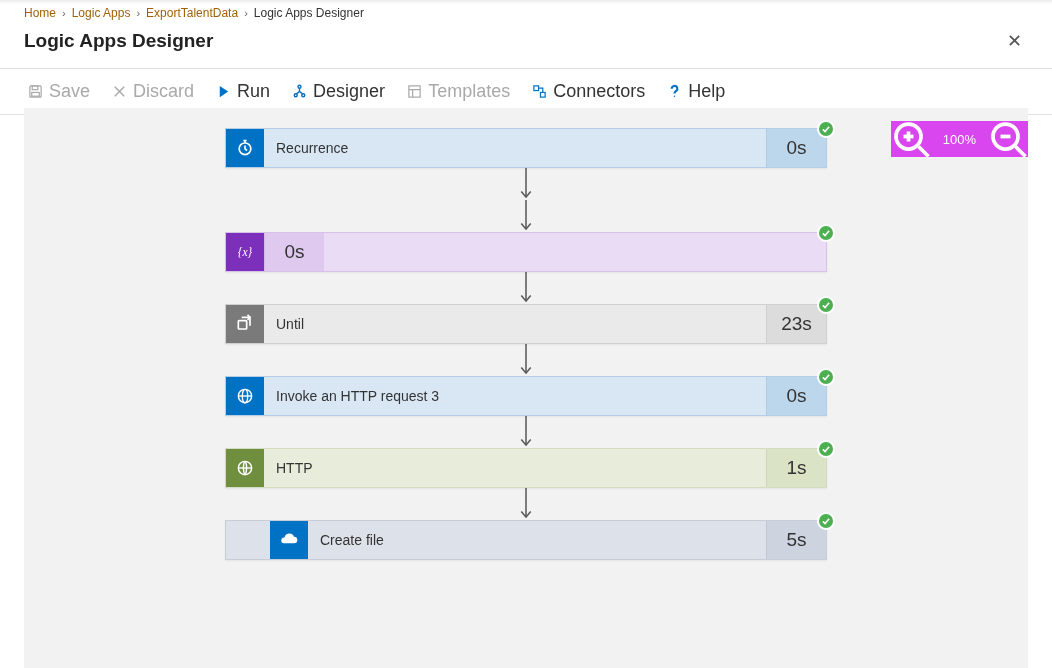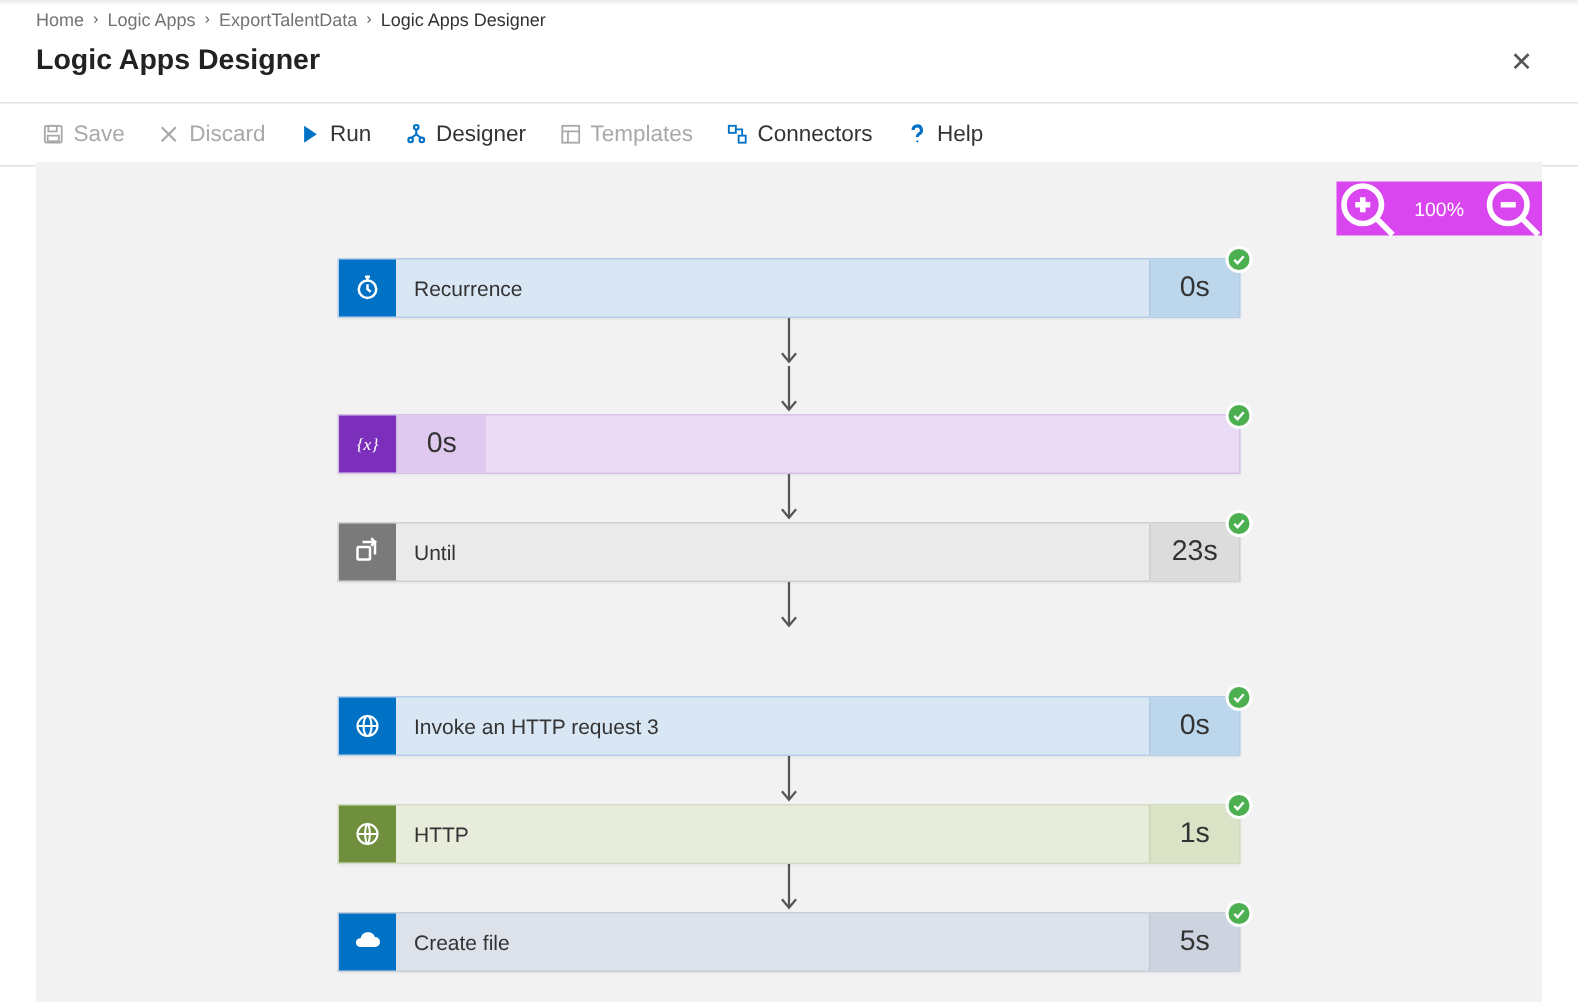--- a/index.html
+++ b/index.html
@@ -18,40 +18,40 @@
     background: linear-gradient(to bottom, rgba(0,0,0,0.08), transparent);
     z-index: 10;
   }
   .breadcrumb {
     padding: 6px 24px 4px 24px;
     font-size: 12px;
     display: flex;
     align-items: center;
     gap: 6px;
   }
-  .breadcrumb a { color: #737373; text-decoration: none; cursor: pointer; }
+  .breadcrumb a { color: #a16207; text-decoration: none; cursor: pointer; }
   .breadcrumb .sep { color: #666; font-size: 11px; }
   .breadcrumb .current { color: #333; }
   .header {
     display: flex; align-items: center; justify-content: space-between;
     padding: 2px 24px 12px 24px;
     border-bottom: 1px solid #e1e1e1;
   }
   .header h1 { font-size: 19px; font-weight: 600; color: #222; }
   .close { font-size: 18px; color: #555; cursor: pointer; padding: 4px 6px; font-weight: 300;}
   .toolbar {
     display: flex; align-items: center; gap: 2px;
     padding: 6px 18px;
     border-bottom: 1px solid #e1e1e1;
     font-size: 14px;
   }
   .toolbar button {
     background: none; border: none; cursor: pointer;
     display: flex; align-items: center; gap: 6px;
-    padding: 6px 10px; font-size: 15px; color: #333;
+    padding: 6px 10px; font-size: 18px; color: #333;
     font-family: inherit;
   }
   .toolbar button.disabled { color: #a9a9a9; cursor: default; }
   .toolbar svg { width: 15px; height: 15px; }
   .canvas {
     position: absolute;
     top: 108px; left: 24px; right: 24px; bottom: 0;
     background: #f2f2f2;
     overflow: hidden;
   }
@@ -102,33 +102,33 @@
     border: 2px solid #fff;
   }
   .status svg { width: 10px; height: 10px; }
   .arrow {
     width: 1px; height: 32px;
     display: flex; flex-direction: column; align-items: center;
     margin: 0;
   }
   .arrow svg { width: 14px; height: 34px; color: #555; }
   
-  .node.blue   { background: #d9e7f5; border-color: #b5cde6; margin-top: 44px; }
+  .node.blue   { background: #d9e7f5; border-color: #b5cde6; }
   .node.blue   .node-icon { background: #0072c6; }
   .node.blue   .node-time { background: #bcd7ec; }
   .node.purple { background: #eadcf4; border-color: #d7c1e8; }
   .node.purple .node-icon { background: #7b2fbb; }
   .node.purple .node-time { background: #dfc9ef; }
   .node.grey   { background: #eaeaea; border-color: #d0d0d0; }
   .node.grey   .node-icon { background: #7a7a7a; }
   .node.grey   .node-time { background: #dcdcdc; }
   .node.green  { background: #e8eddb; border-color: #d3dcc0; }
   .node.green  .node-icon { background: #6f8f3f; }
   .node.green  .node-time { background: #dae3c6; }
-  .node.slate  { background: #dde1e9; border-color: #c7cdd9; }
+  .node.slate  { background: #dde1e9; border-color: #c7cdd9; padding-left: 44px; }
   .node.slate  .node-icon { background: #0072c6; }
   .node.slate  .node-time { background: #cdd4e0; }
   .icon-white { color: #fff; }
 </style>
 </head>
 <body>
 
 <div class="top-shadow"></div>
 
 <nav class="breadcrumb">

